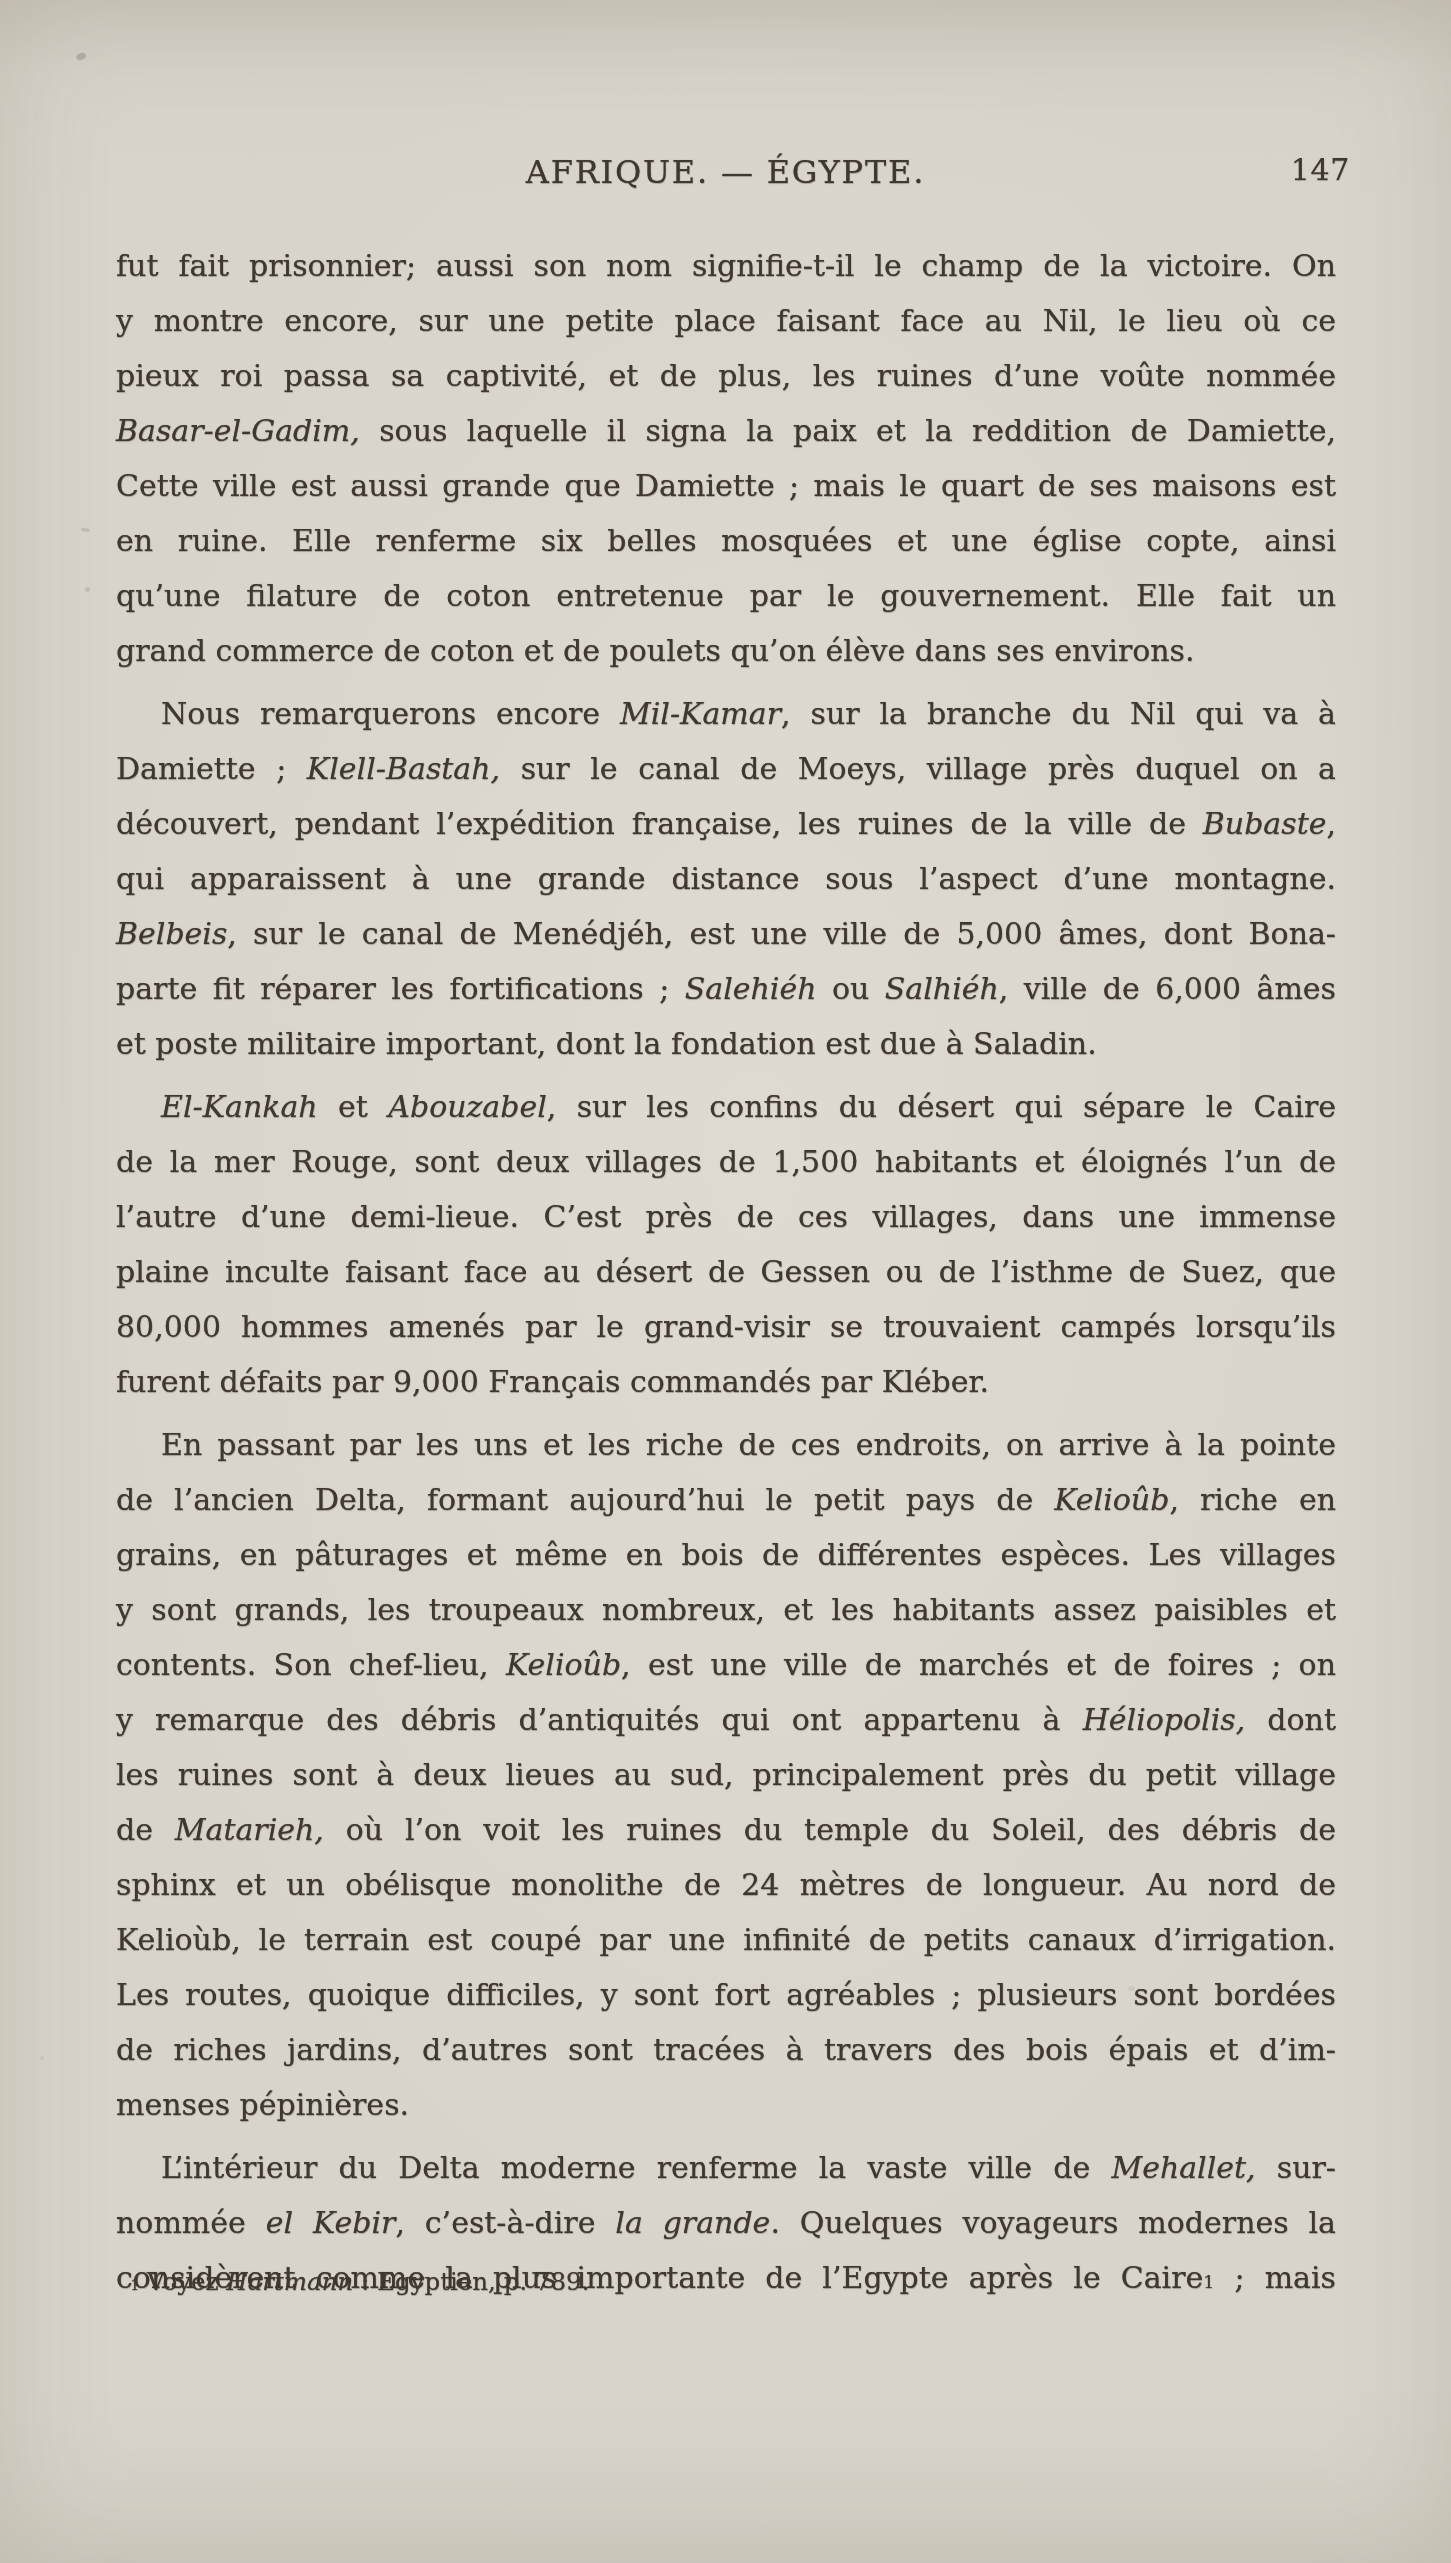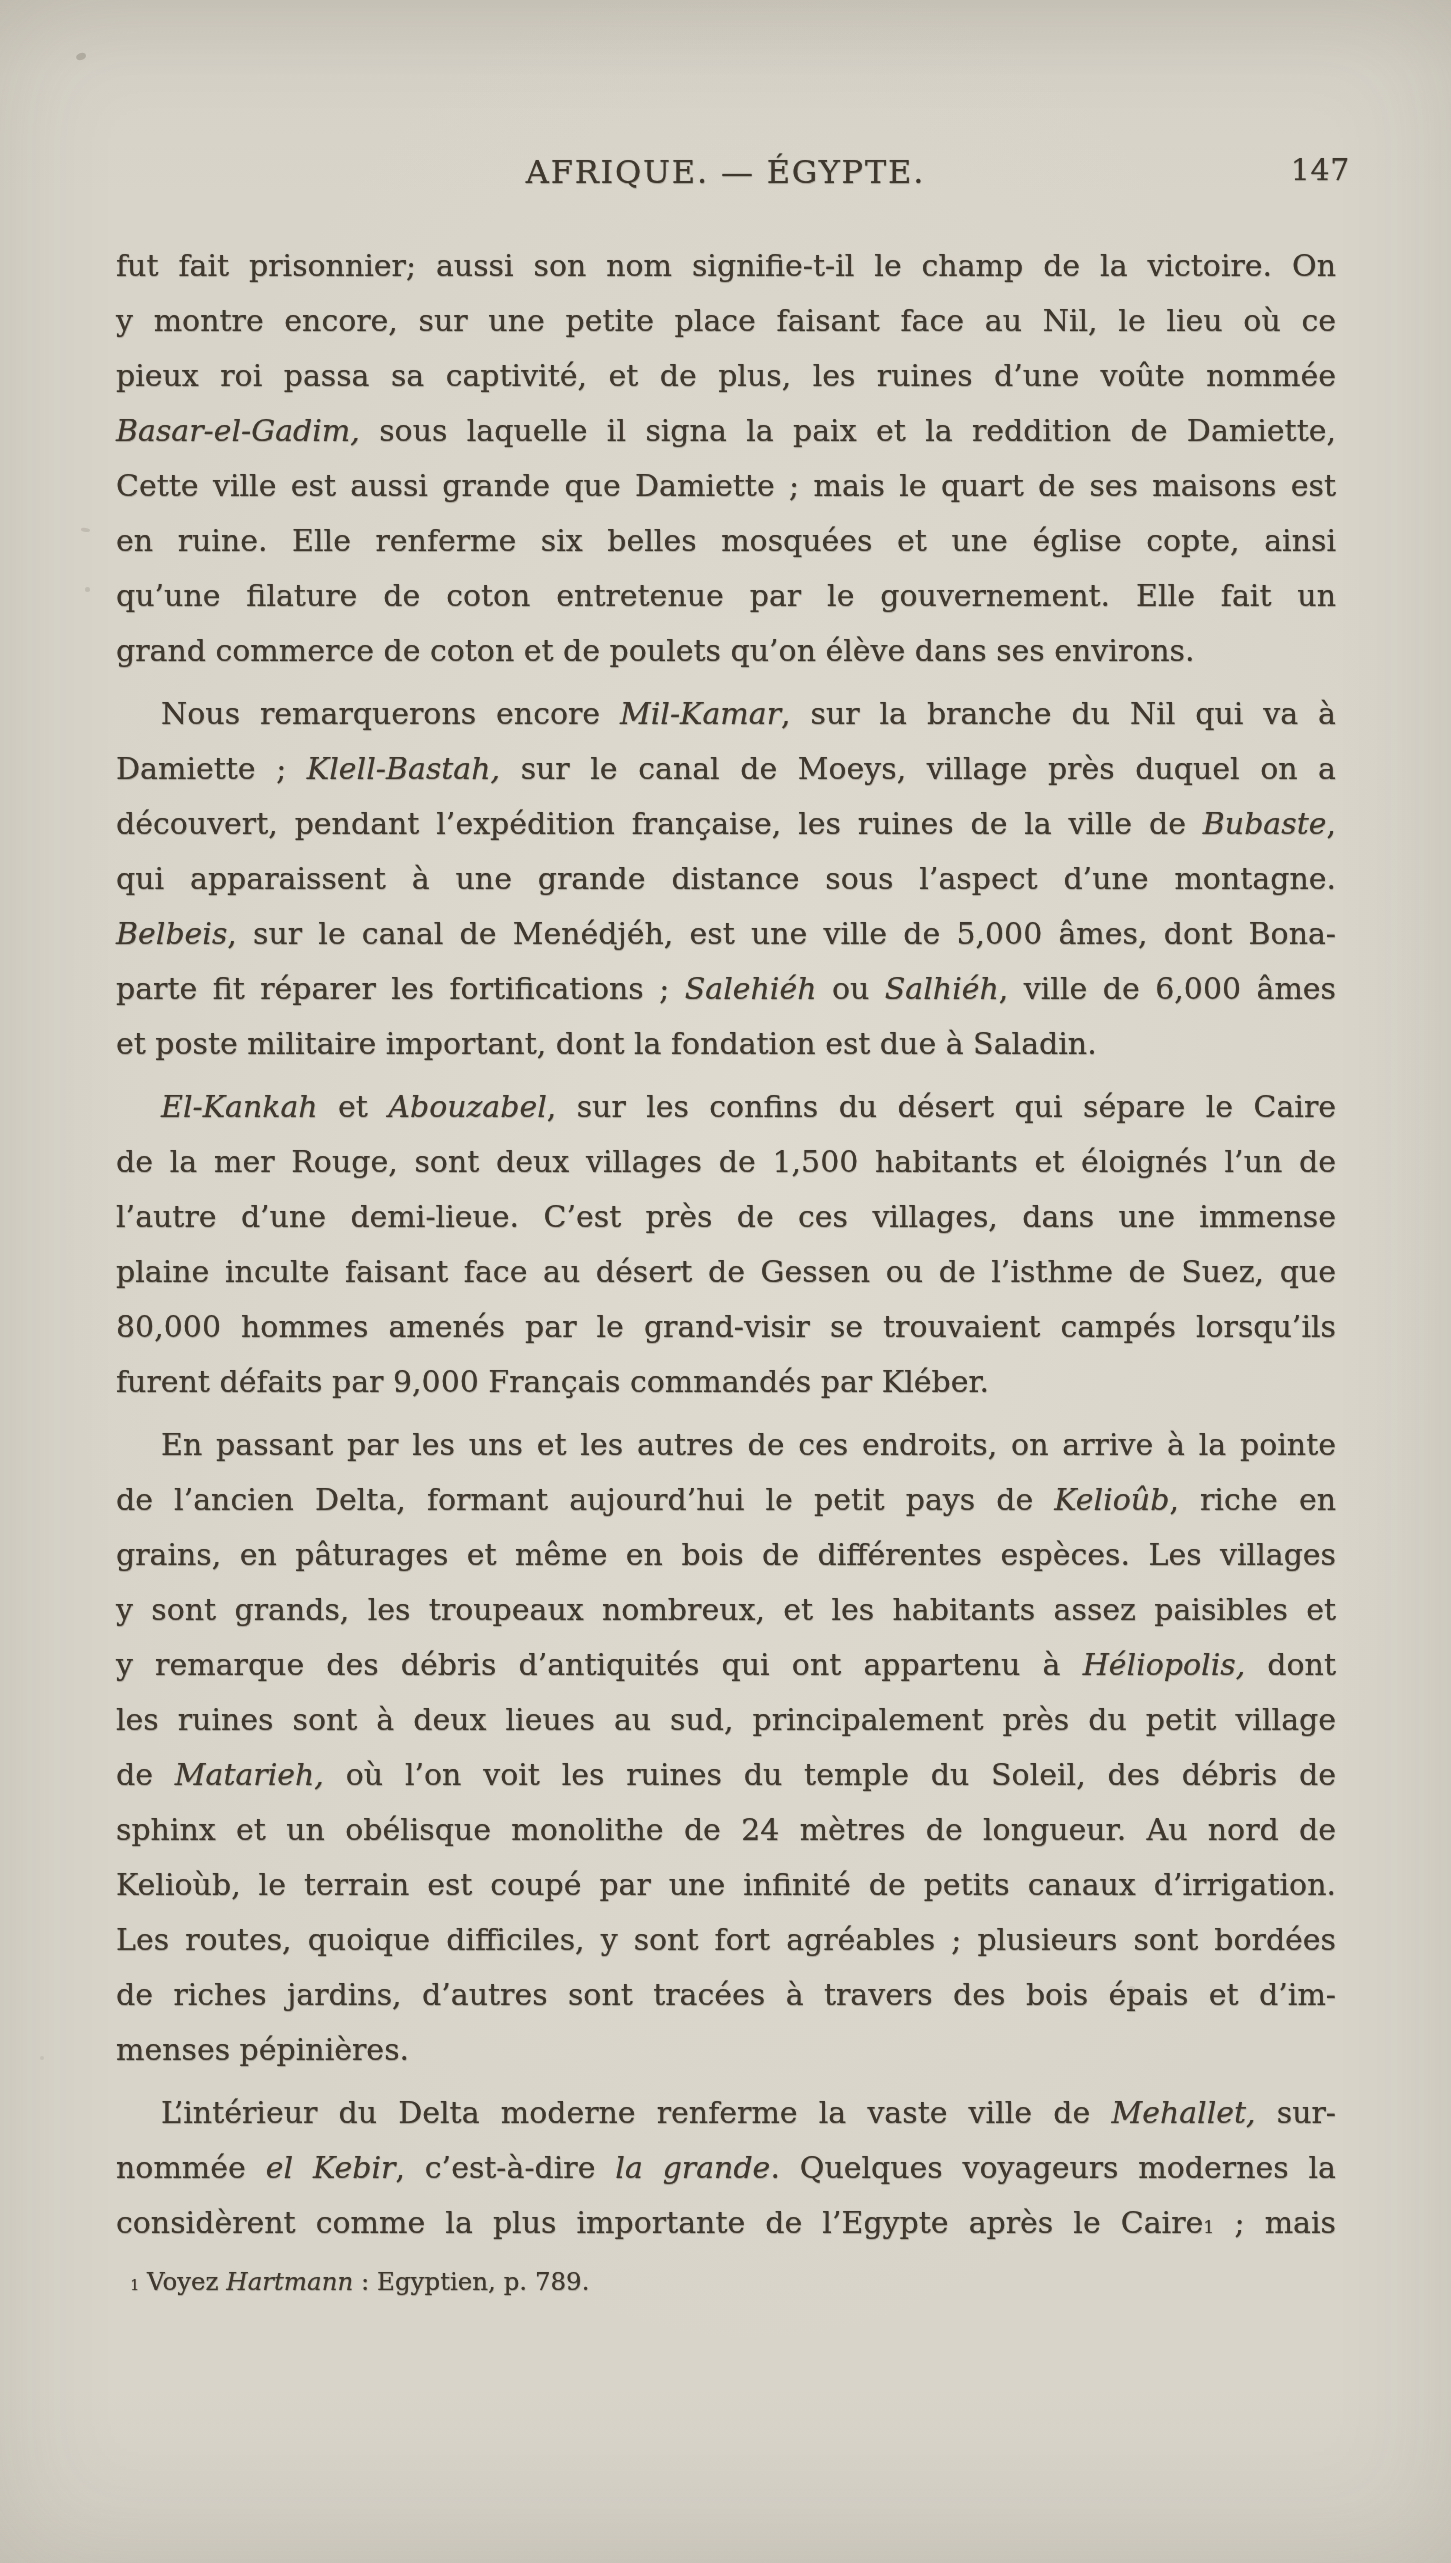--- a/index.html
+++ b/index.html
@@ -131,24 +131,25 @@
       </div>
       <div class="para indented">
         <div class="line"><i>El-Kankah</i> et <i>Abouzabel</i>, sur les confins du désert qui sépare le Caire</div>
         <div class="line">de la mer Rouge, sont deux villages de 1,500 habitants et éloignés l’un de</div>
         <div class="line">l’autre d’une demi-lieue. C’est près de ces villages, dans une immense</div>
         <div class="line">plaine inculte faisant face au désert de Gessen ou de l’isthme de Suez, que</div>
         <div class="line">80,000 hommes amenés par le grand-visir se trouvaient campés lorsqu’ils</div>
         <div class="line">furent défaits par 9,000 Français commandés par Kléber.</div>
       </div>
       <div class="para indented">
-        <div class="line">En passant par les uns et les autres de ces endroits, on arrive à la pointe</div>
+        <div class="line">En passant par les uns et les riche de ces endroits, on arrive à la pointe</div>
         <div class="line">de l’ancien Delta, formant aujourd’hui le petit pays de <i>Kelioûb</i>, riche en</div>
         <div class="line">grains, en pâturages et même en bois de différentes espèces. Les villages</div>
         <div class="line">y sont grands, les troupeaux nombreux, et les habitants assez paisibles et</div>
+        <div class="line">contents. Son chef-lieu, <i>Kelioûb</i>, est une ville de marchés et de foires ; on</div>
         <div class="line">y remarque des débris d’antiquités qui ont appartenu à <i>Héliopolis,</i> dont</div>
         <div class="line">les ruines sont à deux lieues au sud, principalement près du petit village</div>
         <div class="line">de <i>Matarieh,</i> où l’on voit les ruines du temple du Soleil, des débris de</div>
         <div class="line">sphinx et un obélisque monolithe de 24 mètres de longueur. Au nord de</div>
         <div class="line">Kelioùb, le terrain est coupé par une infinité de petits canaux d’irrigation.</div>
         <div class="line">Les routes, quoique difficiles, y sont fort agréables ; plusieurs sont bordées</div>
         <div class="line">de riches jardins, d’autres sont tracées à travers des bois épais et d’im-</div>
         <div class="line">menses pépinières.</div>
       </div>
       <div class="para indented continues">

